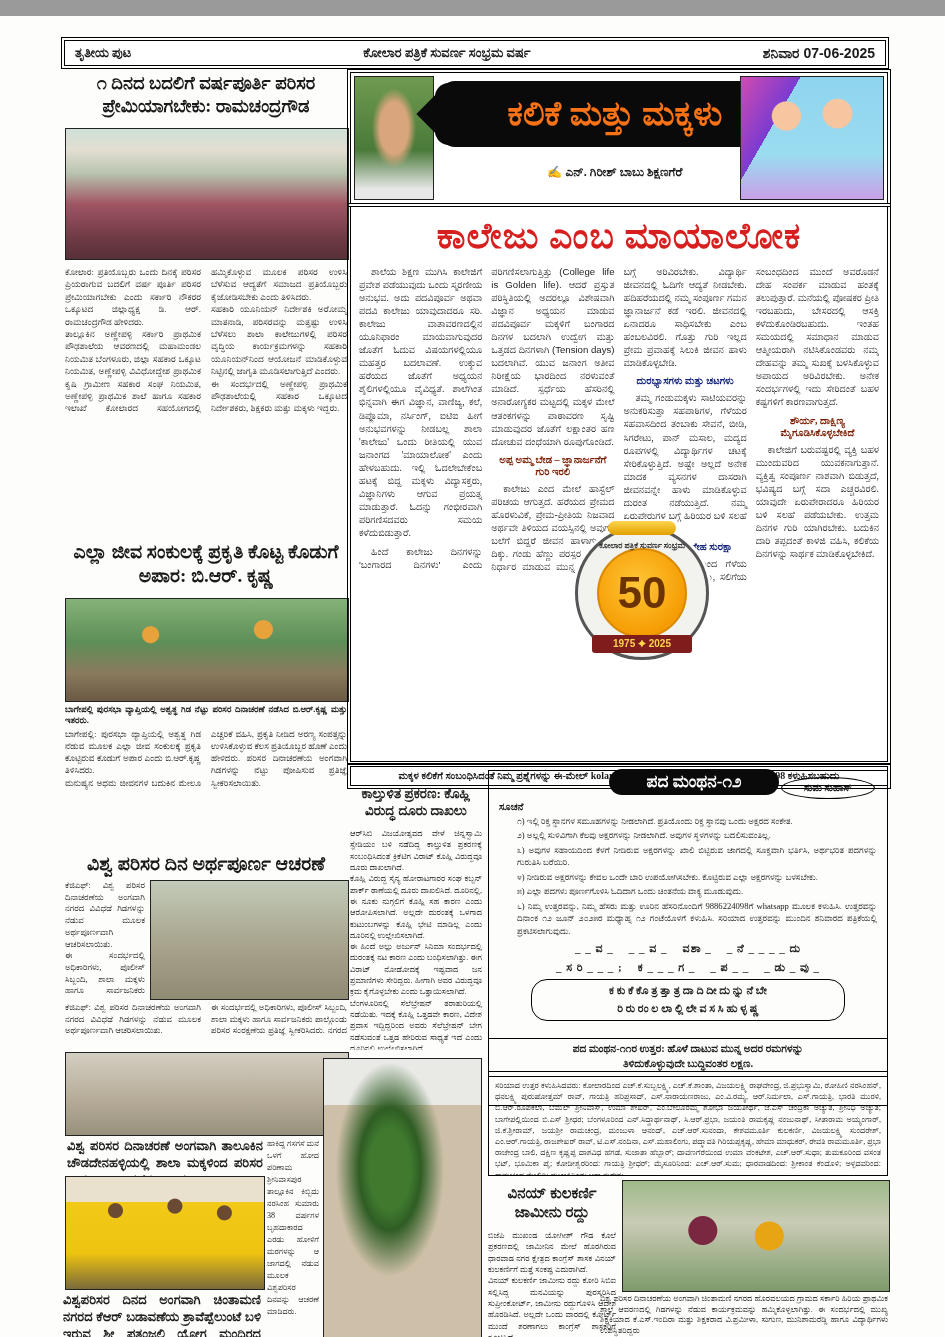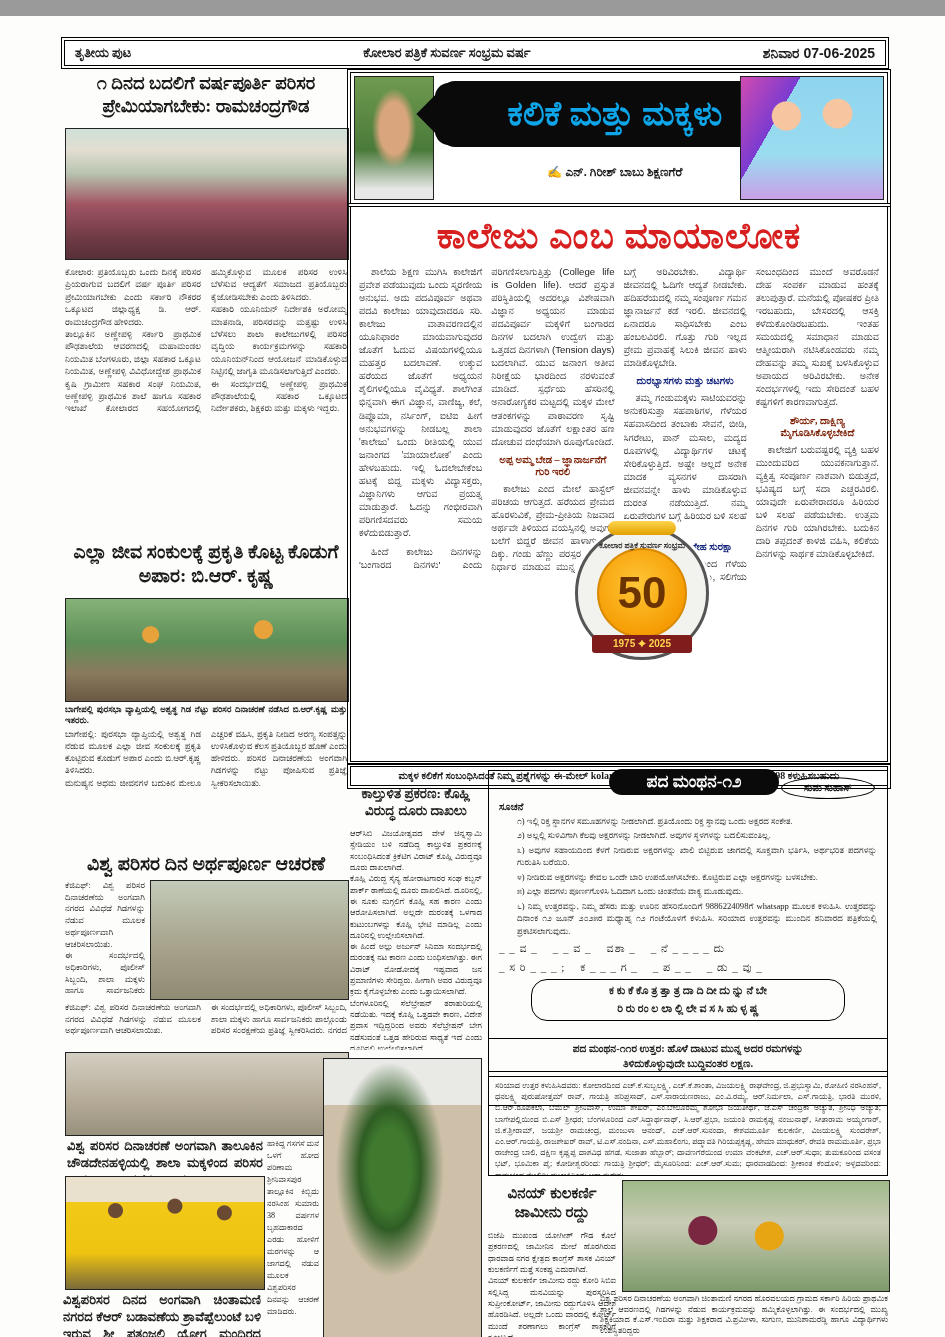--- a/index.html
+++ b/index.html
@@ -13,21 +13,21 @@
   .cols2{column-count:2;column-gap:10px;}
   .cols4{column-count:4;column-gap:9px;}
   .cap{font-weight:bold;text-align:justify;line-height:1.3;}
   .photo{border:1px solid #222;}
   
   #topbar{left:64px;top:24px;width:822px;height:26px;display:flex;align-items:center;
           justify-content:space-between;padding:0 10px;box-sizing:border-box;font-weight:bold;}
   
   #masthead{left:350px;top:56px;width:538px;height:132px;display:flex;box-sizing:border-box;}
   #banner{position:absolute;left:88px;top:8px;width:352px;height:66px;background:#0a0a0a;border-radius:16px;
-          display:flex;align-items:center;justify-content:center;color:#0ea5e9;font-size:34px;font-weight:bold;
+          display:flex;align-items:center;justify-content:center;color:#f97316;font-size:34px;font-weight:bold;
           box-shadow:-6px 0 0 -2px #0a0a0a,6px 0 0 -2px #0a0a0a;}
   #banner:before,#banner:after{content:"";position:absolute;top:12px;width:42px;height:42px;background:#0a0a0a;transform:rotate(45deg);}
   #banner:before{left:-14px;} #banner:after{right:-14px;}
   #banner span{position:relative;z-index:2;}
   #byline{position:absolute;left:88px;top:92px;width:352px;text-align:center;font-size:12px;font-weight:bold;}
   
   #mainbox{left:350px;top:190px;width:538px;height:556px;box-sizing:border-box;padding:6px 8px;}
   #main-hl{color:#d71f1f;font-size:36px;font-weight:bold;text-align:center;letter-spacing:1px;margin:2px 0 8px 0;}
   #main-flow{font-size:9.6px;height:470px;overflow:hidden;}
   #main-flow p{margin:0 0 6px 0;text-align:justify;line-height:1.36;text-indent:12px;}
@@ -52,21 +52,21 @@
   
   .lhl{left:65px;width:282px;font-size:18px;}
   
   #puzzle{left:488px;top:754px;width:400px;height:336px;box-sizing:border-box;padding:4px 10px;}
   #puz-title{position:absolute;left:120px;top:-2px;width:170px;height:26px;background:#0a0a0a;color:#fff;
              border-radius:13px;text-align:center;font-size:17px;font-weight:bold;line-height:26px;}
   #puz-author{position:absolute;right:12px;top:6px;width:92px;height:20px;border:1.5px solid #000;border-radius:50%;
              text-align:center;font-size:10px;font-weight:bold;line-height:19px;}
   #puzzle ol{margin:2px 0 2px 0;padding-left:18px;font-size:8.6px;line-height:1.45;}
   #puzzle ol li{margin-bottom:2px;text-align:justify;}
-  .blanks{font-size:11px;font-weight:normal;letter-spacing:1px;line-height:1.7;white-space:pre;}
+  .blanks{font-size:11px;font-weight:bold;letter-spacing:1px;text-align:center;line-height:1.7;white-space:pre;}
   #letterbox{margin:3px auto 0 auto;width:300px;border:1.5px solid #000;border-radius:16px;text-align:center;
              font-size:11px;font-weight:bold;line-height:1.6;padding:2px 6px;}
   
   .tiny{font-size:8px;line-height:1.4;text-align:justify;}
   .answer{font-weight:bold;text-align:center;font-size:10.5px;line-height:1.45;}
   
   .ph-group1{background:linear-gradient(180deg,#cfe0d8 0%,#e3ded2 16%,#b8c4b0 34%,#a05463 58%,#6e3a44 84%,#573038 100%),
              radial-gradient(circle at 18% 34%,#fff 0 5px,transparent 6px);}
   .ph-krishna{background:radial-gradient(circle at 70% 30%,#e8a23c 0 9px,transparent 10px),
               radial-gradient(circle at 30% 35%,#e8a23c 0 8px,transparent 9px),

